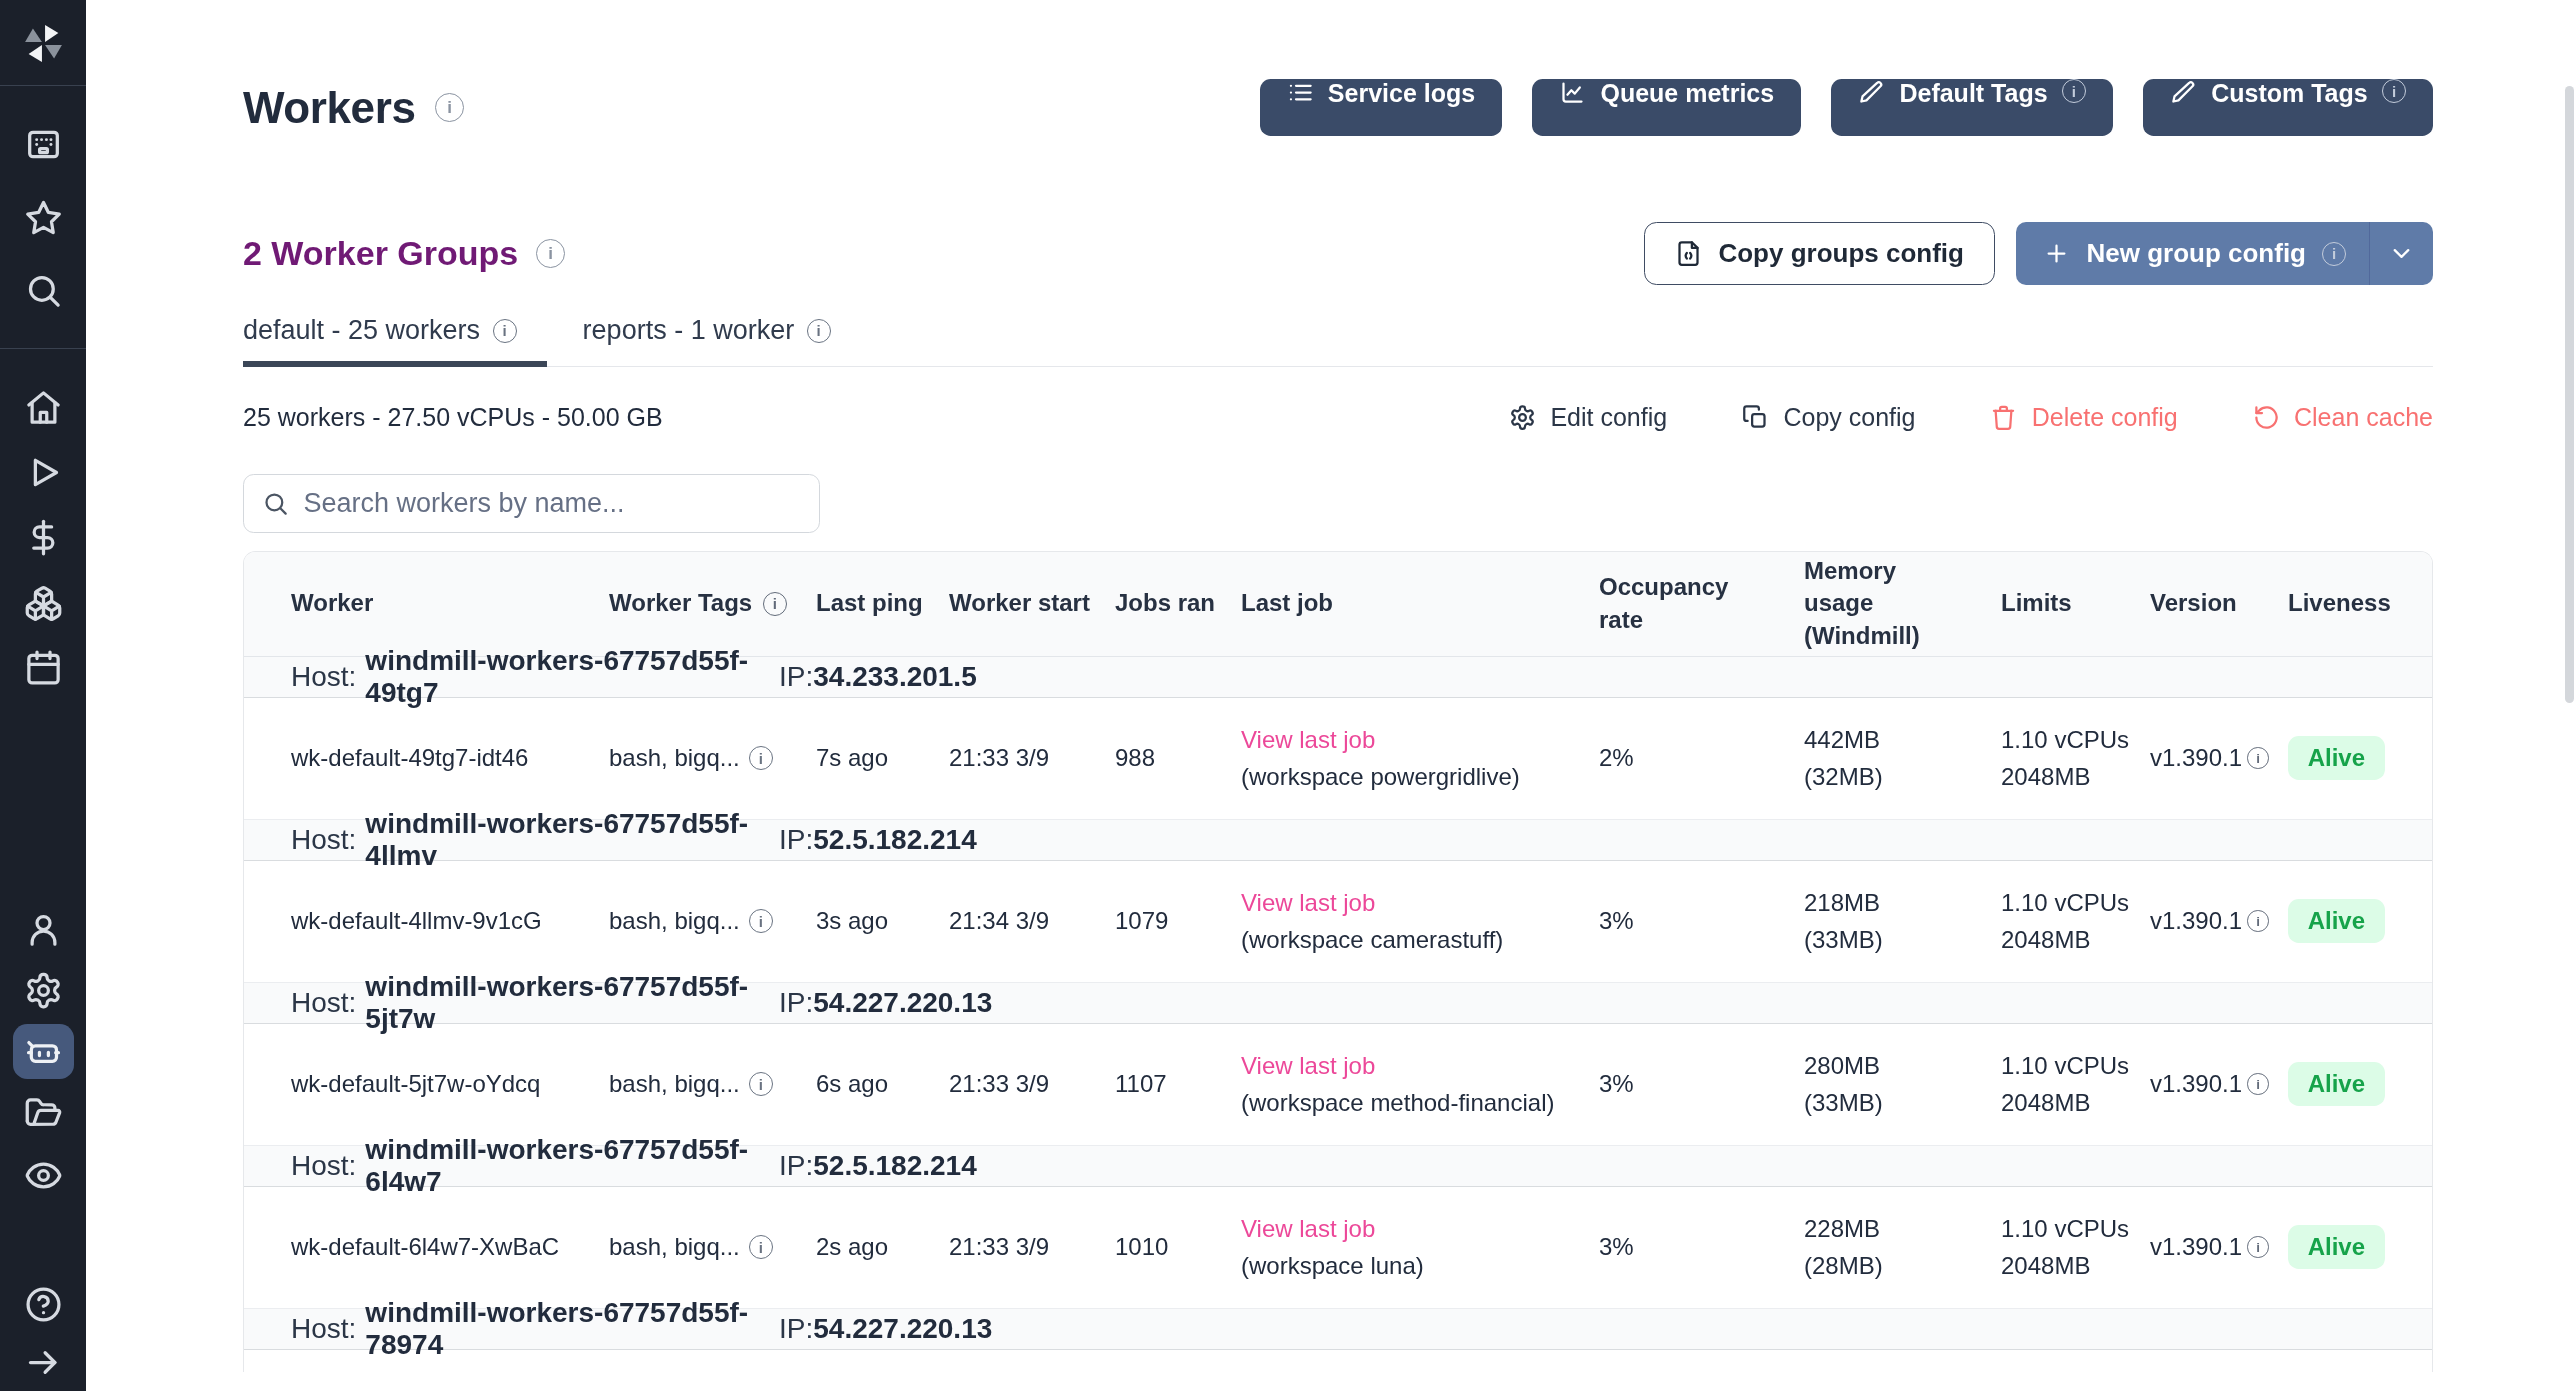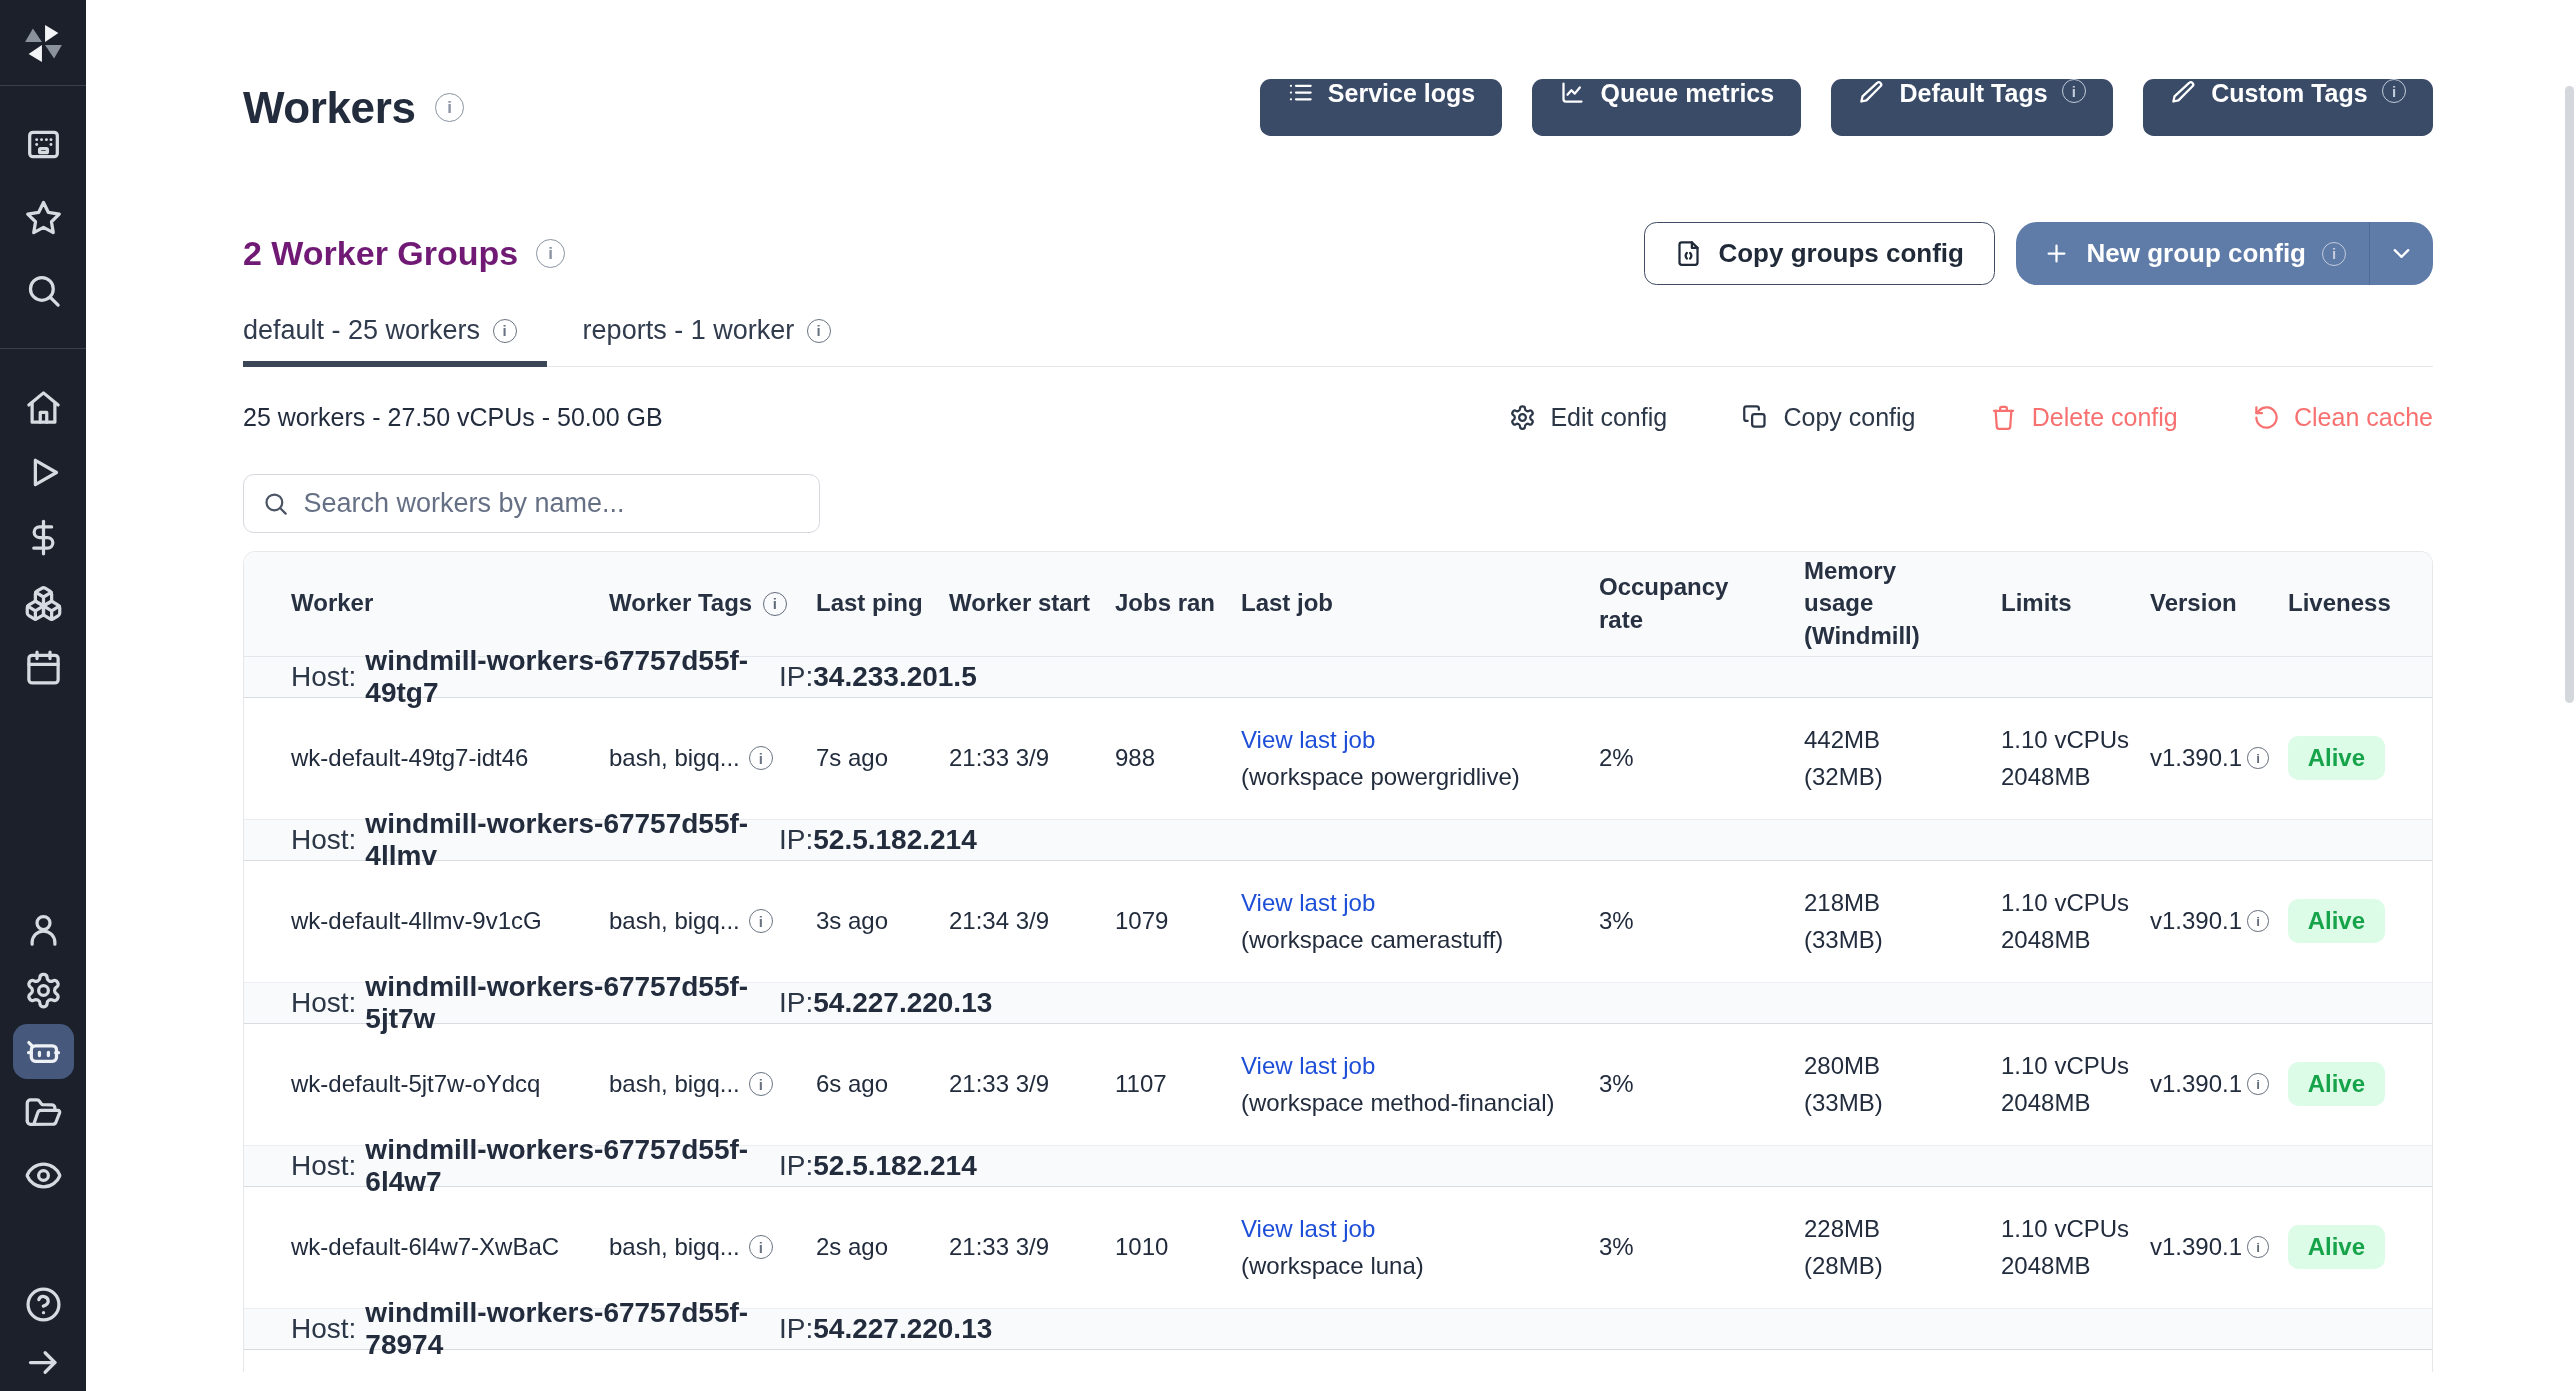--- a/index.html
+++ b/index.html
@@ -39,21 +39,21 @@
               font-size:25px; font-weight:600; display:flex; align-items:flex-start; gap:14.3px; cursor:pointer;
               font-family:inherit; }
 
   .groups-row { margin-top:86px; display:flex; align-items:center; justify-content:space-between; }
   .groups-title { display:flex; align-items:center; gap:18px; }
   .groups-title h2 { margin:0; font-size:34px; font-weight:700; color:#701a75; }
   .groups-actions { display:flex; gap:21.5px; align-items:center; }
   .btn-outline { height:63px; padding:0 30px; background:#fff; border:1.8px solid #3f4c63; border-radius:12.5px;
                  font-size:26px; font-weight:600; color:#1f2937; display:flex; gap:16px; align-items:center;
                  cursor:pointer; font-family:inherit; }
-  .btn-blue { height:63px; background:#5f7ba8; border:none; border-radius:21px; color:#fff; display:flex;
+  .btn-blue { height:63px; background:#5f7ba8; border:none; border-radius:10px; color:#fff; display:flex;
               align-items:stretch; font-size:26px; font-weight:600; overflow:hidden; padding:0; cursor:pointer;
               font-family:inherit; }
   .btn-blue .bmain { display:flex; gap:16px; align-items:center; padding:0 23px 0 27px; }
   .btn-blue .bdd { width:64px; display:flex; align-items:center; justify-content:center; border-left:1.8px solid #51699b; cursor:pointer; }
 
   .tabs { margin-top:30px; display:flex; gap:36px; border-bottom:1.8px solid #e5e7eb; }
   .tab { display:flex; gap:12.5px; align-items:center; font-size:27px; color:#303b4d;
          padding:0 30px 19.7px 0; position:relative; cursor:pointer; }
   .tab.active::after { content:""; position:absolute; left:0; right:0; bottom:-1.8px; height:6.3px; background:#3b4657; }
   .tab .info { color:#445062; }
@@ -81,21 +81,21 @@
   .thead .info { color:#3c4759; }
 
   .host-row { height:41px; background:#f9fafb; display:flex; align-items:center; padding-left:47px;
               font-size:28px; color:#2b3647; border-bottom:0.9px solid #d9dcdf; }
   .host-part { width:488px; display:flex; gap:9px; align-items:center; }
   .host-part b, .ip-part b { font-weight:700; color:#222c3d; }
 
   .worker-row { height:122px; background:#fff; font-size:24px; border-bottom:0.9px solid #ebedf0; color:#222c3d; }
   .worker-row .cell { display:flex; align-items:center; gap:9px; padding-right:18px; }
   .worker-row .cell.two { display:block; line-height:1.55; }
-  .link { color:#1d4ed8; text-decoration:none; cursor:pointer; display:inline-block; }
+  .link { color:#ec4899; text-decoration:none; cursor:pointer; display:inline-block; }
   .badge { background:#dcfce7; color:#16a34a; padding:8px 19.7px; border-radius:10.7px; font-weight:600; font-size:24px; display:inline-block; }
   .tagcell .info { color:#445062; }
   .vercell { gap:5.4px !important; }
   .vercell .info { color:#3c4759; }
 
   .empty-row { height:22.4px; background:#fff; }
 
   .scroll-thumb { position:absolute; right:1.8px; top:86px; width:9px; height:617px; background:#d4d7db; border-radius:5.4px; cursor:pointer; }
 </style>
 </head>

